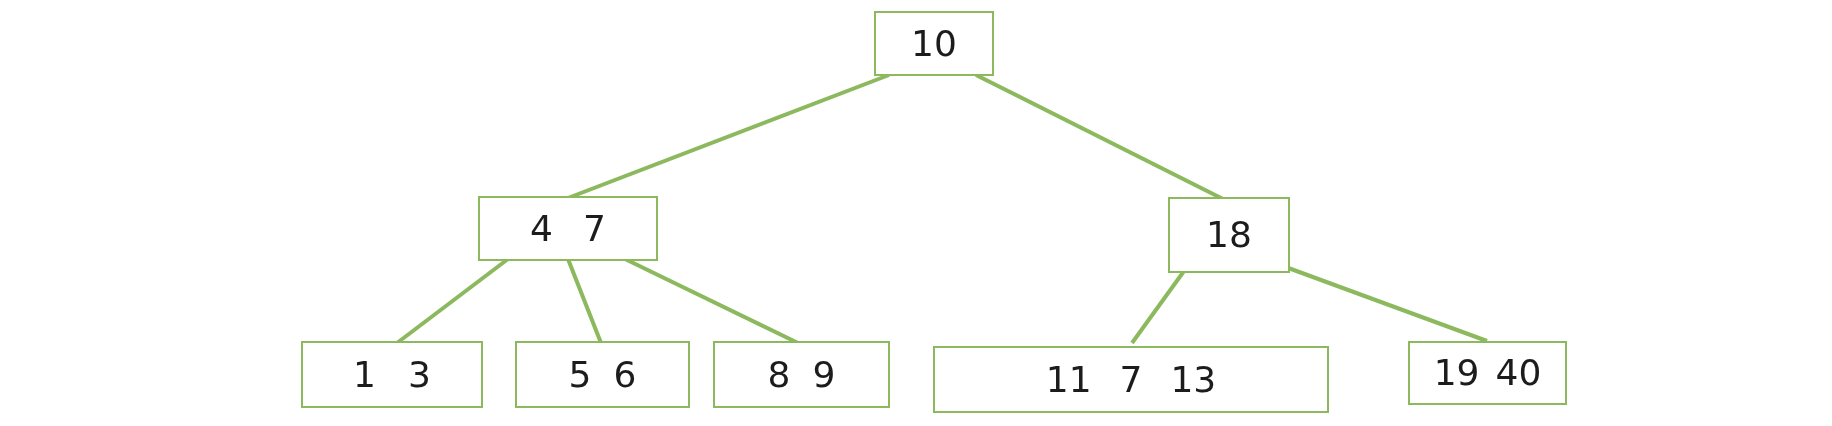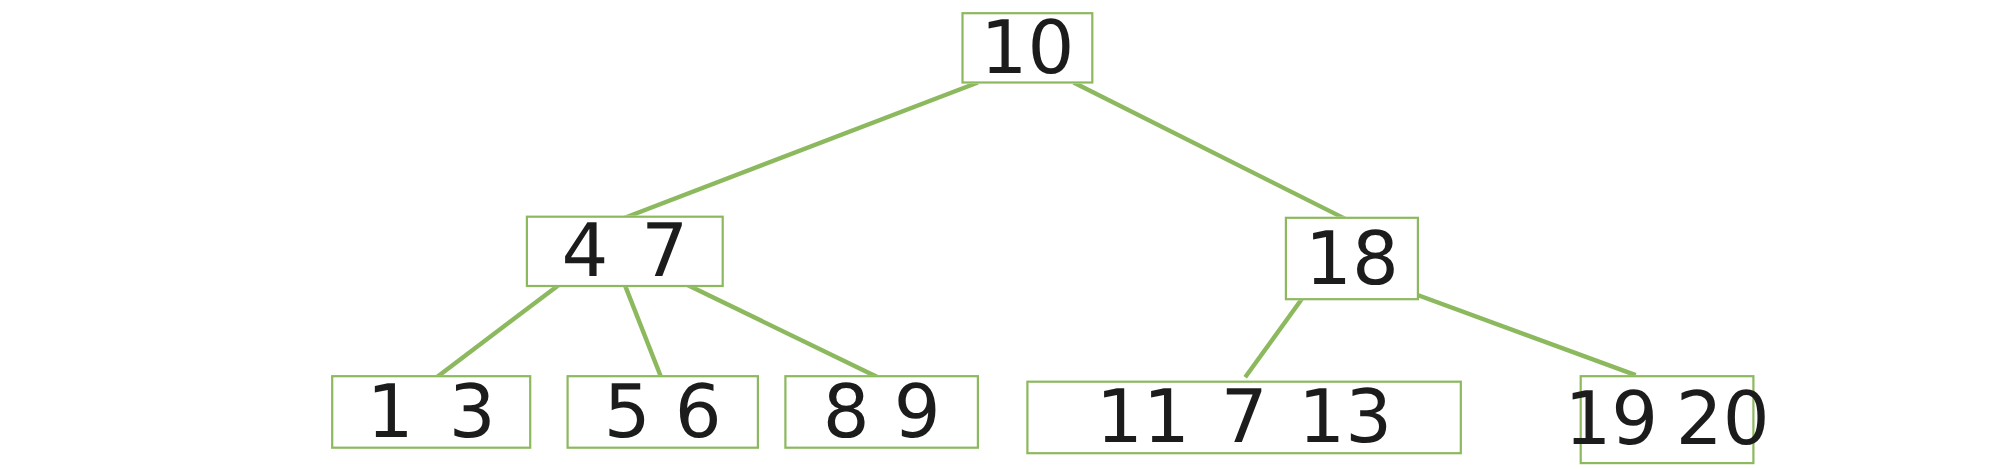--- a/index.html
+++ b/index.html
@@ -28,21 +28,21 @@
     stroke-width: 4;
   }
   .tree-node {
     position: absolute;
     display: flex;
     align-items: center;
     justify-content: center;
     border: 2.5px solid var(--accent);
     background: var(--bg);
     color: var(--text);
-    font-size: 67px;
+    font-size: 36px;
     line-height: 1;
   }
   .tree-node .key {
     display: inline-block;
     white-space: pre;
   }
 </style>
 </head>
 <body>
 
@@ -85,18 +85,18 @@
     <span class="key">8</span>
     <span class="key">9</span>
   </div>
 
   <div class="tree-node" style="left:933px; top:346px; width:396px; height:67px; gap:28px;">
     <span class="key">11</span>
     <span class="key">7</span>
     <span class="key">13</span>
   </div>
 
-  <div class="tree-node" style="left:1408px; top:341px; width:159px; height:81px; gap:16px;margin-left:28px;">
+  <div class="tree-node" style="left:1408px; top:341px; width:159px; height:64px; gap:16px;">
     <span class="key">19</span>
-    <span class="key">20</span>
+    <span class="key">40</span>
   </div>
 
 </div>
 
 </body></html>

